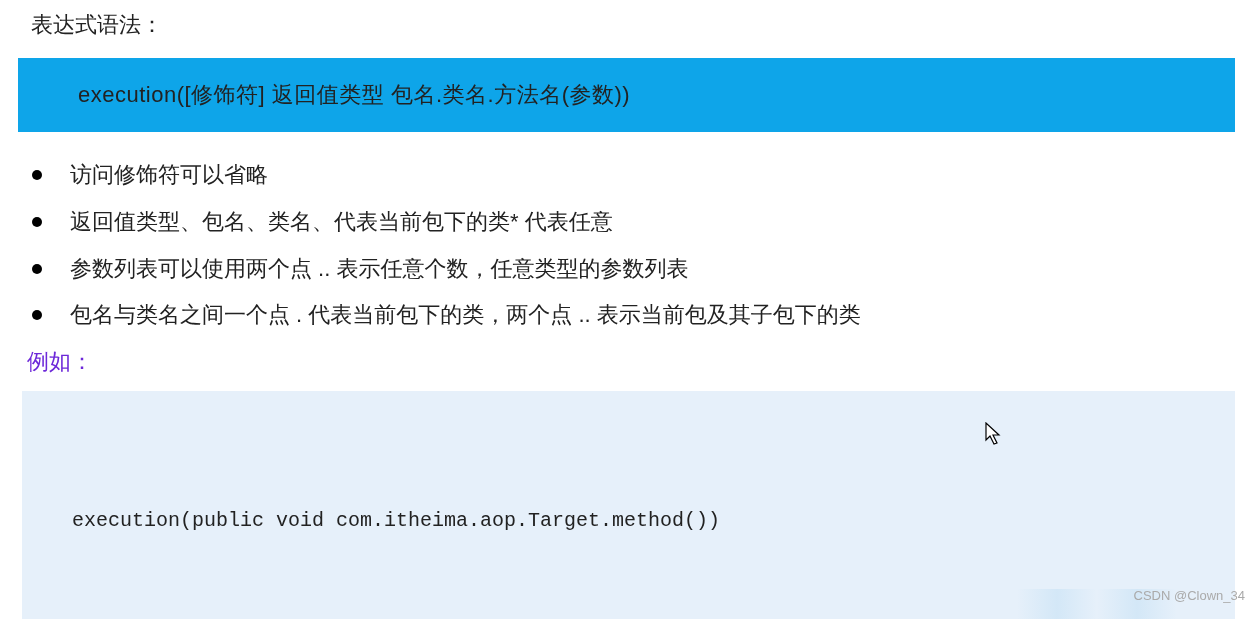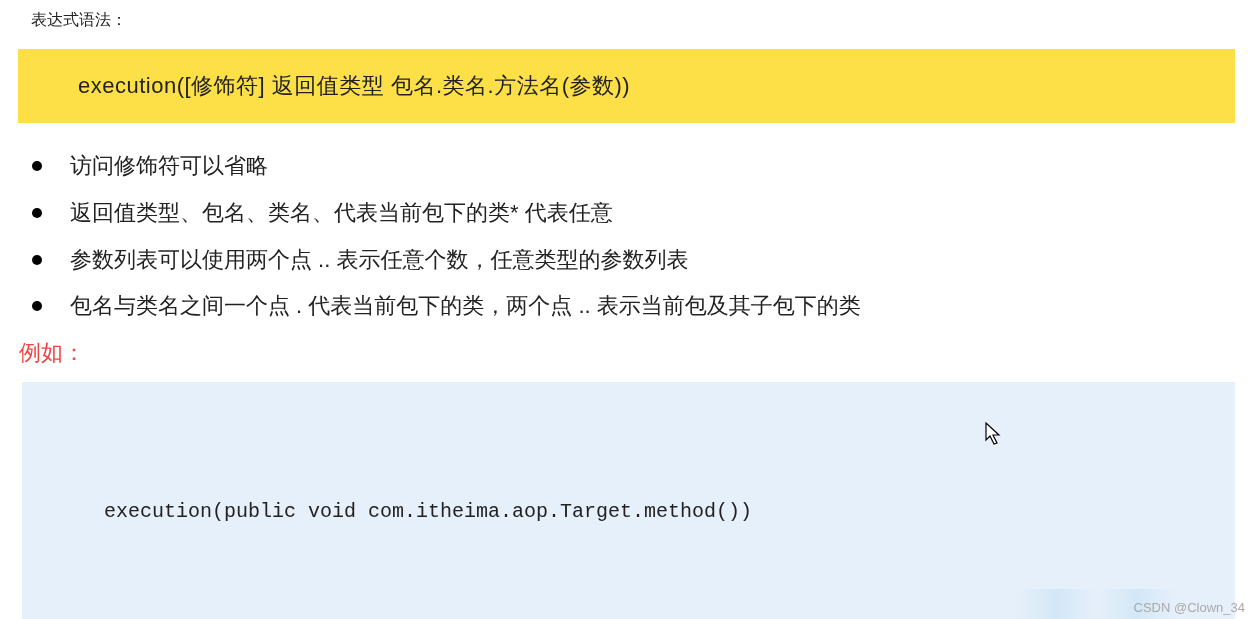--- a/index.html
+++ b/index.html
@@ -12,27 +12,27 @@
       background: #ffffff;
       width: 1257px;
       height: 619px;
       position: relative;
       overflow: hidden;
     }
     .container {
       padding: 10px 18px 0 18px;
     }
     .title-line {
-      font-size: 16px;
+      font-size: 22px;
       color: #222;
       margin-bottom: 18px;
       padding-left: 13px;
     }
     .code-box {
-      background: #fde047;
+      background: #0ea5e9;
       padding: 22px 60px;
       margin-bottom: 28px;
       margin-left: 0;
       margin-right: 4px;
     }
     .syntax-text {
       font-size: 22px;
       color: #222;
       letter-spacing: 0.5px;
     }
@@ -54,50 +54,50 @@
       flex-shrink: 0;
       align-self: flex-start;
     }
     .bullet-text {
       font-size: 22px;
       color: #222;
       line-height: 1.4;
     }
     .example-label {
       font-size: 22px;
-      color: #ef4444;
+      color: #6d28d9;
       margin-bottom: 14px;
       padding-left: 1px;
+      margin-left: 8px;
     }
     .code-block {
       background: #e6f0fa;
       padding: 20px 50px 40px 50px;
       margin-left: 4px;
       margin-right: 4px;
       font-family: "Courier New", Consolas, monospace;
       font-size: 20px;
       color: #222;
       line-height: 2.2;
       white-space: pre;
       position: relative;
     }
     .code-line {
       display: block;
-      margin-left: 32px;
     }
     .cursor-arrow {
       position: absolute;
       left: 985px;
       top: 422px;
       pointer-events: none;
     }
     .watermark {
       position: absolute;
       right: 12px;
-      bottom: 4px;
+      bottom: 16px;
       font-size: 13px;
       color: #aaa;
       font-family: Arial, sans-serif;
     }
     .bg-decoration {
       position: absolute;
       right: 40px;
       bottom: 0;
       width: 200px;
       height: 30px;

